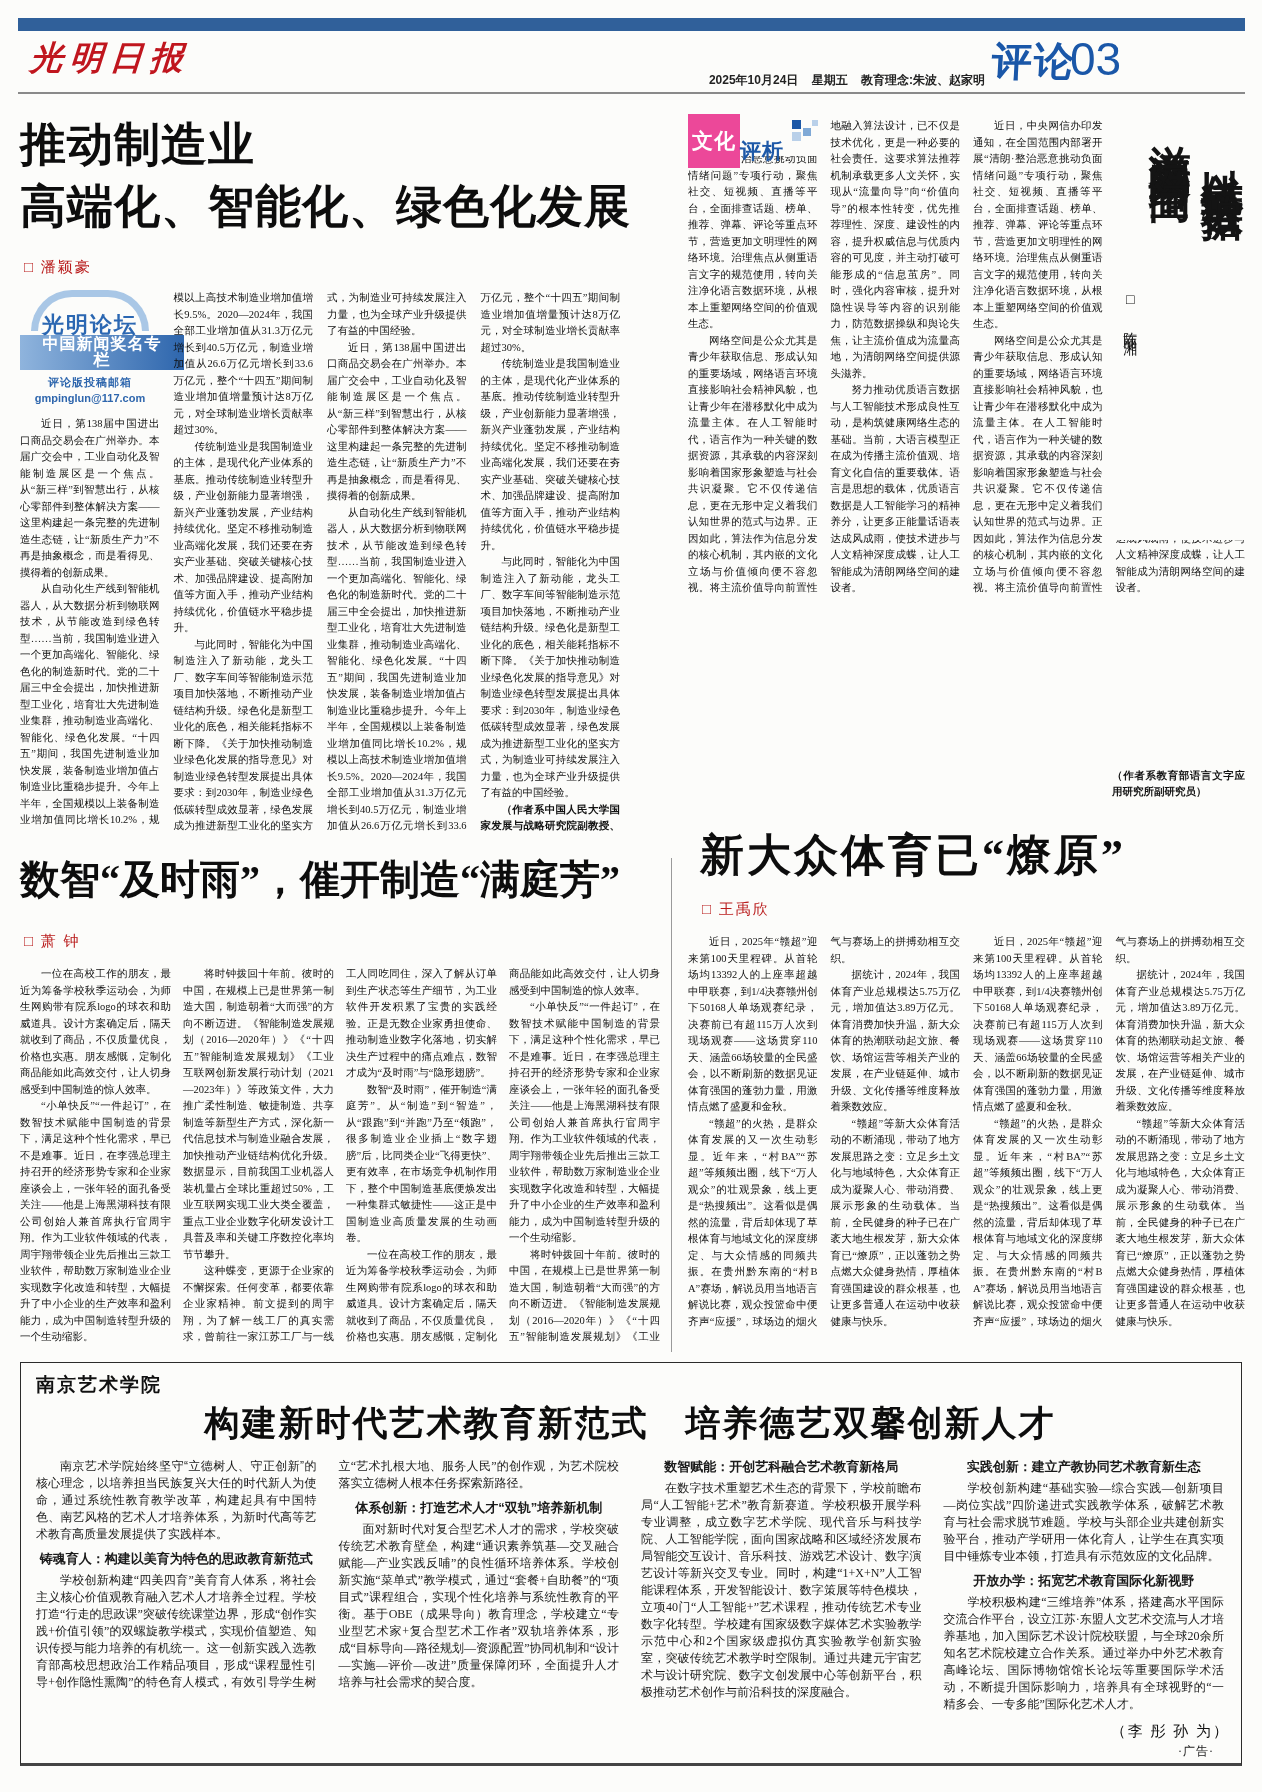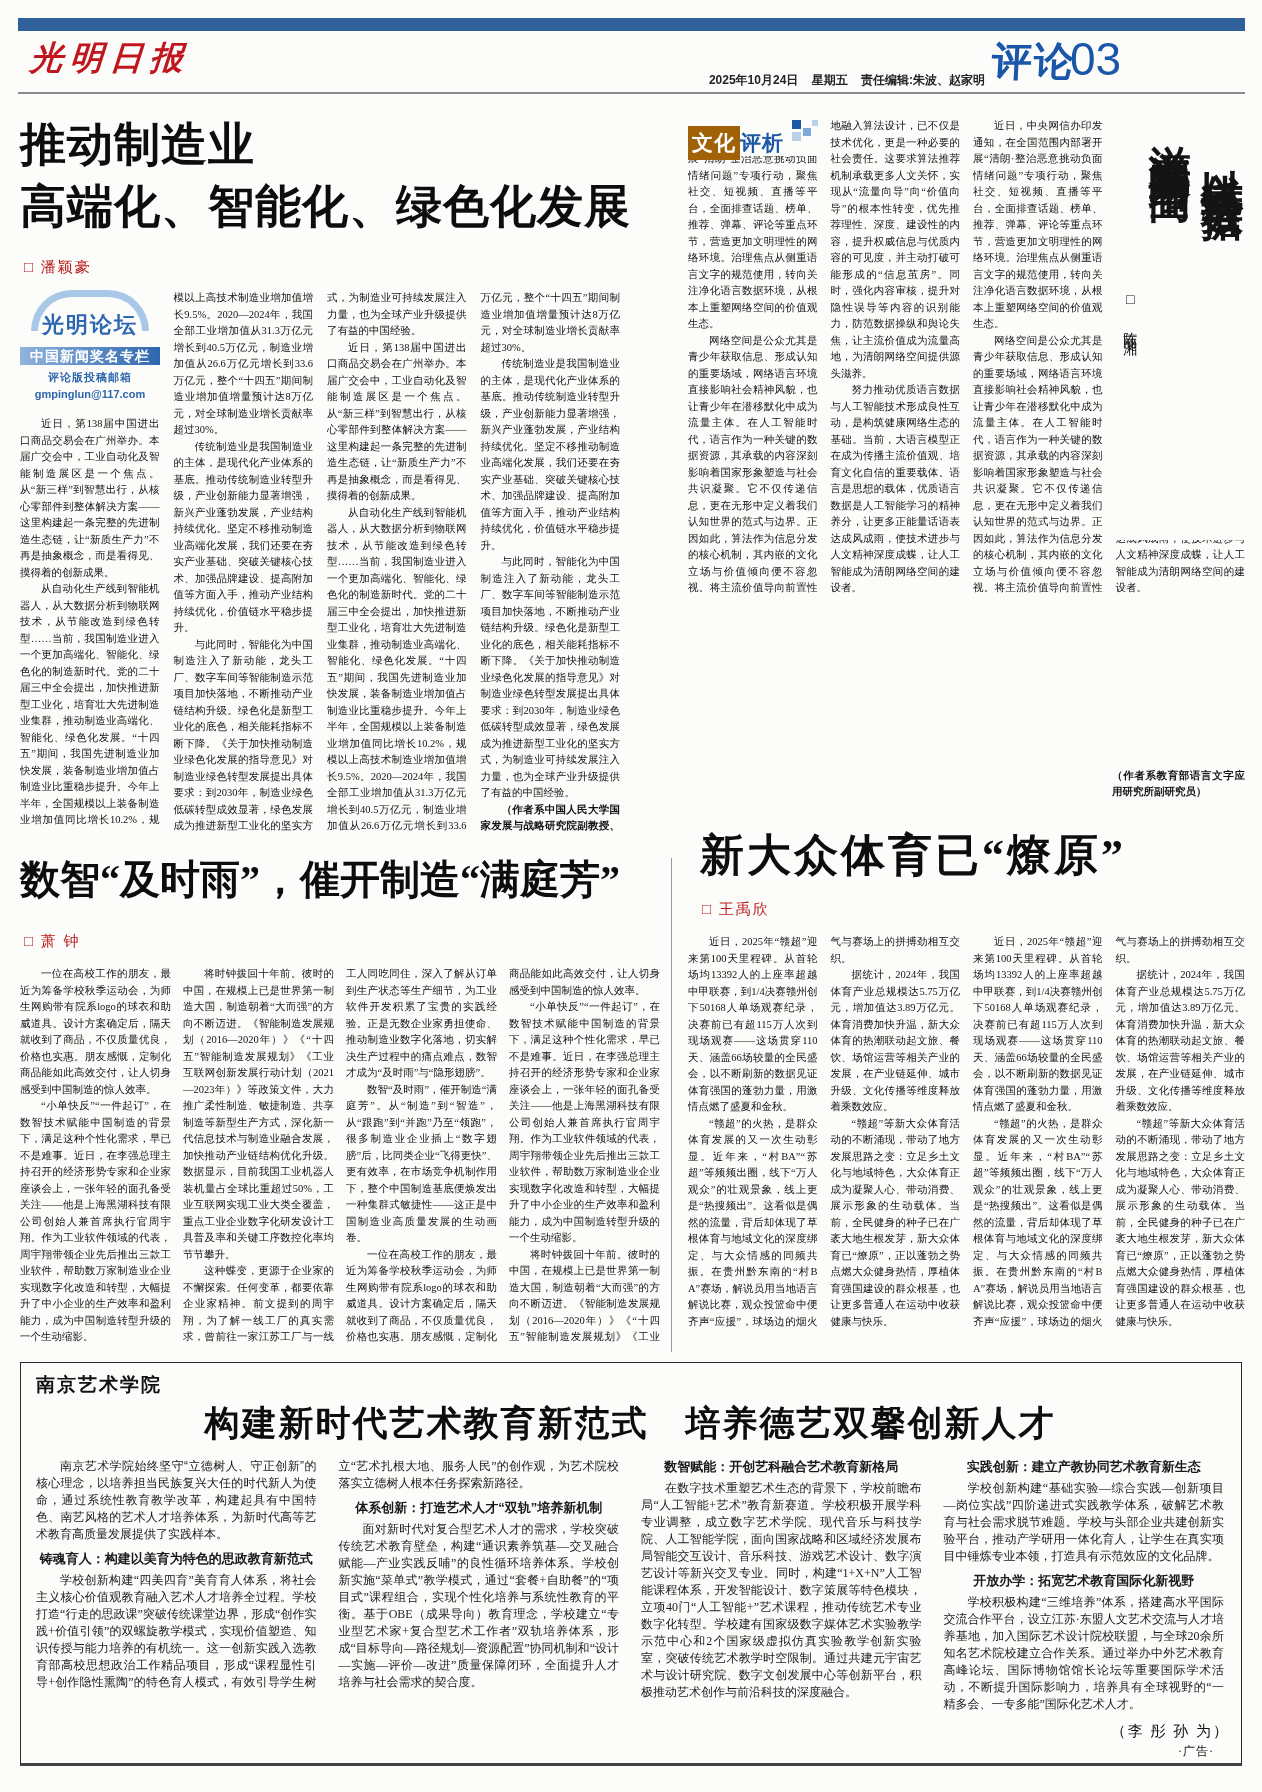--- a/index.html
+++ b/index.html
@@ -27,29 +27,29 @@
   .bodytext p.note{font-weight:bold;}
   .cols4a{column-count:4;column-gap:14px;}
   .cols4b{column-count:4;column-gap:12px;}
   .cols4c{column-count:4;column-gap:13px;}
 
   
   .forum-box{float:left;width:140px;height:118px;margin:0 4px 8px 0;text-align:center;text-indent:0;}
   .forum-arc{width:104px;height:34px;margin:0 auto -14px auto;border:7px solid #a9c7e6;border-bottom:none;
              border-radius:104px 104px 0 0;}
   .forum-title{font-size:22px;font-weight:900;color:#2b67b2;letter-spacing:2px;position:relative;}
-  .forum-band{margin:13px auto 4px auto;width:132px;background:linear-gradient(90deg,#8fb4dd,#2e66ad);
-              color:#fff;font-size:14px;font-weight:bold;letter-spacing:1px;padding:1px 4px;}
+  .forum-band{margin:1px auto 4px auto;width:132px;background:linear-gradient(90deg,#8fb4dd,#2e66ad);
+              color:#fff;font-size:16px;font-weight:bold;letter-spacing:1px;padding:1px 16px;}
   .forum-note{font-size:11px;font-weight:bold;color:#2e66ad;letter-spacing:1px;}
   .forum-mail{font-size:11px;font-weight:bold;color:#2e66ad;}
 
   
   .cul-label{left:688px;top:114px;width:134px;height:42px;background:#fcfcfa;}
-  .cul-label-strong{display:inline-block;background:#a16207;color:#fff;font-size:21px;font-weight:900;
-                    padding:3px 4px;letter-spacing:1px;margin-top:12px;}
+  .cul-label-strong{display:inline-block;background:#ec4899;color:#fff;font-size:21px;font-weight:900;
+                    padding:13px 4px;letter-spacing:1px;}
   .cul-label-rest{display:inline-block;color:#1d58a7;font-size:21px;font-weight:900;letter-spacing:1px;
                   vertical-align:bottom;padding-bottom:3px;}
   .pxl{position:absolute;display:block;}
 
   
   .v-block{left:1108px;top:112px;width:137px;height:428px;background:#fcfcfa;display:flex;
            flex-direction:row-reverse;justify-content:flex-start;}
   .v-line{writing-mode:vertical-rl;font-weight:900;font-size:42px;letter-spacing:5px;line-height:1.1;}
   .v-line.first{padding-top:24px;margin-left:6px;}
   .v-byline{writing-mode:vertical-rl;font-size:14px;letter-spacing:5px;padding-top:180px;margin-right:8px;color:#111;}
@@ -79,21 +79,21 @@
 <body>
 
 <div class="page">
 
   <div class="abs topbar"></div>
   <div class="abs masthead">光明日报</div>
   <div class="abs header-rule"></div>
   <div class="abs dateline sans">
     <span>2025年10月24日</span>
     <span>星期五</span>
-    <span>责任编辑:朱波、赵家明</span>
+    <span>教育理念:朱波、赵家明</span>
   </div>
   <div class="abs sec-title sans">评论</div>
   <div class="abs sec-pageno sans">03</div>
 
   <div class="abs headline h-a1">
     <div>推动制造业</div>
     <div>高端化、智能化、绿色化发展</div>
   </div>
   <div class="abs byline" style="left:24px;top:258px;">□ 潘颖豪</div>
 

